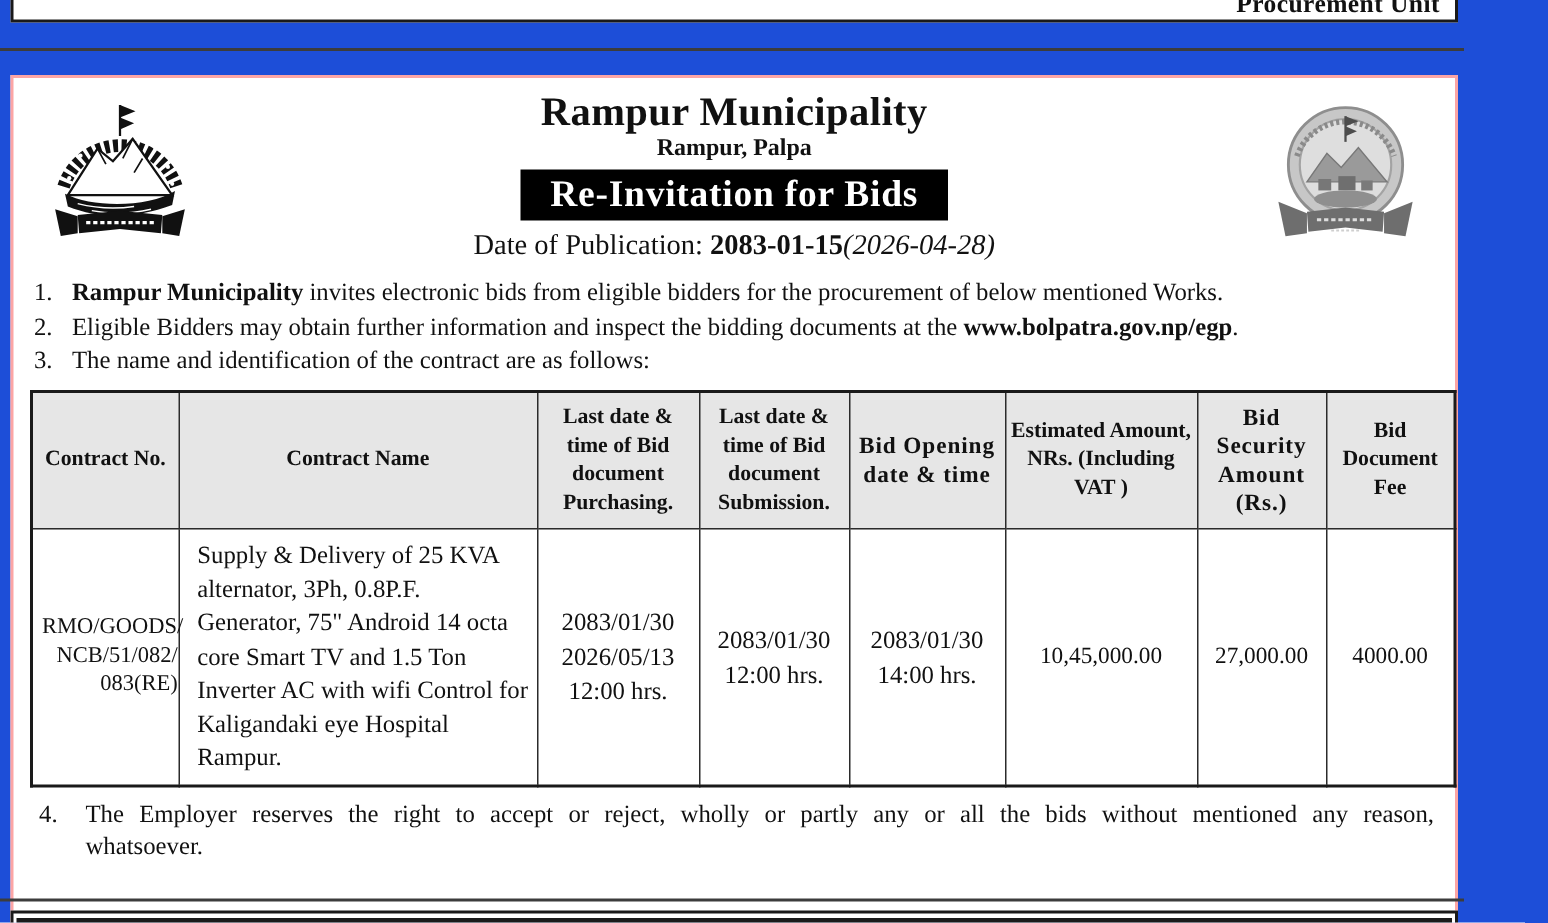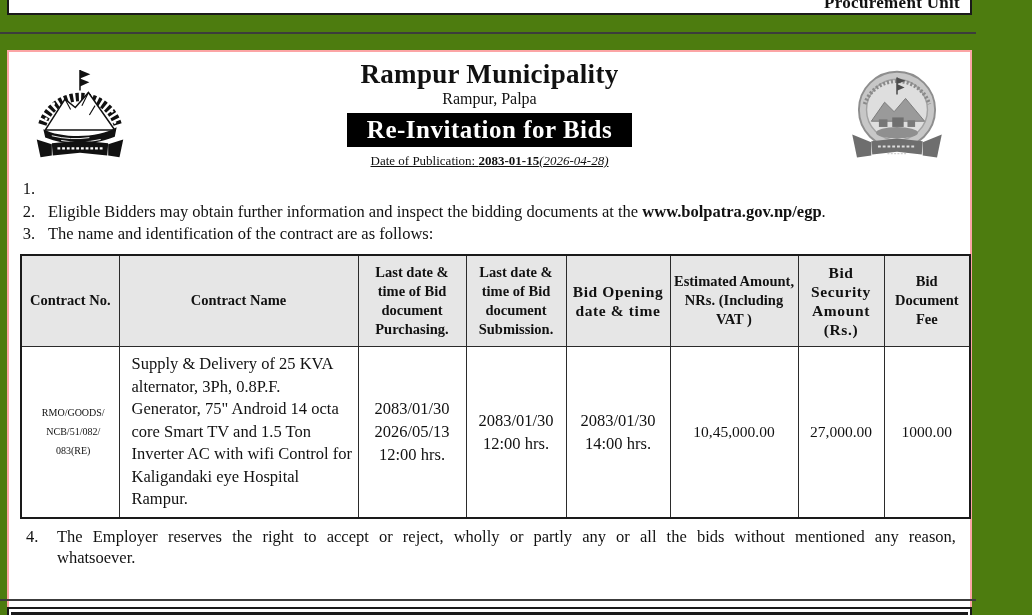--- a/index.html
+++ b/index.html
@@ -1,19 +1,19 @@
 <!DOCTYPE html>
 <html><head>
 <meta charset="utf-8">
 <style>
   * { margin:0; padding:0; box-sizing:border-box; }
   body { background:#fff; }
   .page {
     position:relative; width:1032px; height:615px;
-    background:#4d7c0f; overflow:hidden;
+    background:#1d4ed8; overflow:hidden;
     font-family:"Liberation Serif", serif; color:#111;
   }
   
   .top-box {
     position:absolute; left:7px; top:-14px; width:965px; height:29px;
     border:2px solid #1a1a1a; background:#fff;
   }
   .top-box .strip-label {
     position:absolute; right:10px; bottom:0px;
     font-weight:bold; font-size:17px; letter-spacing:.3px;
@@ -24,28 +24,28 @@
   
   .main-box {
     position:absolute; left:7px; top:50px; width:965px; height:572px;
     border:2px solid #fca5a5; background:#fff;
   }
   .logo-left { position:absolute; left:24px; top:10px; width:94px; height:108px; }
   .logo-right { position:absolute; right:20px; top:14px; width:106px; height:100px; }
   .head-center { text-align:center; padding-top:7px; }
   .title-main { font-size:27px; font-weight:bold; line-height:30px; letter-spacing:.3px; }
   .title-office { font-size:17px; font-weight:bold; line-height:20px; margin-top:2px; }
-  .title-place { font-size:16px; font-weight:normal; line-height:18px; margin-top:1px; }
+  .title-place { font-size:16px; font-weight:bold; line-height:18px; margin-top:1px; }
   .banner-wrap { margin-top:5px;text-align:center; }
   .banner {
     display:inline-block; background:#000; color:#fff;
     font-size:25px; font-weight:bold; line-height:27px;
     padding:3px 20px 4px 20px; letter-spacing:.5px;
   }
-  .pub-date { margin-top:6px; font-size:13px;text-decoration:underline; }
+  .pub-date { margin-top:6px; font-size:19px; }
   .pub-date .bs { font-weight:bold; }
   .pub-date .ad { font-style:italic; }
   
   .notice-list { margin-top:9px; font-size:16.5px; }
   .notice-item { display:flex; line-height:22.5px; }
   .notice-item .num { width:26px; text-align:right; flex:0 0 26px; }
   .notice-item .txt { padding-left:13px; }
   .b { font-weight:bold; }
   
   .bid-table {
@@ -56,21 +56,21 @@
   .bid-table th, .bid-table td {
     border:1px solid #2b2b2b; vertical-align:middle;
   }
   .bid-table th {
     background:#e6e6e6; font-weight:bold; font-size:14.5px;
     line-height:19px; text-align:center; padding:2px 3px;
   }
   .bid-table th.wide-head { font-size:15.5px; letter-spacing:.6px; }
   .bid-table thead tr { height:92px; }
   .bid-table tbody tr { height:155px; }
-  td.cell-contract-no { font-size:10px; line-height:19px; padding-left:6px; text-align:center; }
+  td.cell-contract-no { font-size:15px; line-height:19px; padding-left:6px; text-align:right; }
   td.cell-contract-name { font-size:16.5px; line-height:22.5px; padding:6px 4px 6px 12px; text-align:left; }
   td.cell-dates { font-size:16.5px; line-height:23px; text-align:center; }
   td.cell-amount { font-size:15.5px; text-align:center; }
   
   .footer-clause { margin:7px 14px 0 17px; font-size:16.5px; }
   .fc-row1 { display:flex; line-height:21px; }
   .fc-row1 .num { width:22px; flex:0 0 22px; }
   .fc-row1 .txt { padding-left:9px; flex:1; text-align:justify; text-align-last:justify; }
   .fc-row2 { display:flex; justify-content:space-between; line-height:22px; }
   .fc-row2 .whatsoever { padding-left:31px; }
@@ -144,20 +144,21 @@
         <span class="banner">Re-Invitation for Bids</span>
       </div>
       <div class="pub-date">
         <span>Date of Publication: </span><span class="bs">2083-01-15</span><span class="ad">(2026-04-28)</span>
       </div>
     </div>
 
     <div class="notice-list">
       <div class="notice-item">
         <span class="num">1.</span>
+        <span class="txt"><span class="b">Rampur Municipality</span><span> invites electronic bids from eligible bidders for the procurement of below mentioned Works.</span><span class="b"></span><span></span></span>
       </div>
       <div class="notice-item">
         <span class="num">2.</span>
         <span class="txt"><span class="b"></span><span>Eligible Bidders may obtain further information and inspect the bidding documents at the </span><span class="b">www.bolpatra.gov.np/egp</span><span>.</span></span>
       </div>
       <div class="notice-item">
         <span class="num">3.</span>
         <span class="txt"><span class="b"></span><span>The name and identification of the contract are as follows:</span><span class="b"></span><span></span></span>
       </div>
     </div>
@@ -201,21 +202,21 @@
           <td class="cell-dates">
             <div>2083/01/30</div>
             <div>12:00 hrs.</div>
           </td>
           <td class="cell-dates">
             <div>2083/01/30</div>
             <div>14:00 hrs.</div>
           </td>
           <td class="cell-amount">10,45,000.00</td>
           <td class="cell-amount">27,000.00</td>
-          <td class="cell-amount">1000.00</td>
+          <td class="cell-amount">4000.00</td>
         </tr>
       </tbody>
     </table>
 
     <div class="footer-clause">
       <div class="fc-row1">
         <span class="num">4.</span>
         <span class="txt">The Employer  reserves the right to accept or reject, wholly or partly any or all the bids without mentioned any reason,</span>
       </div>
       <div class="fc-row2">

